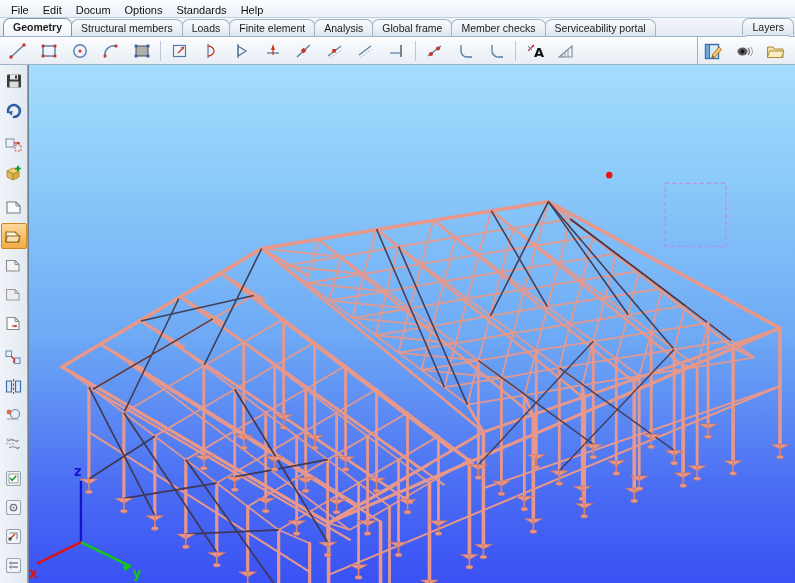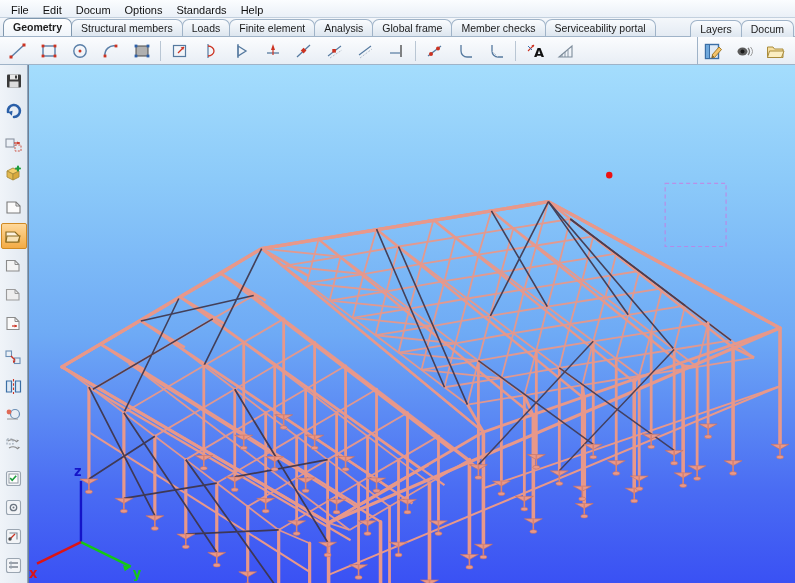--- a/index.html
+++ b/index.html
@@ -63,21 +63,21 @@
     border-radius:7px 7px 0 0;cursor:default;
   }
   .tab.active{
     font-weight:bold;height:17px;line-height:17px;
     background:linear-gradient(#ffffff,#f0f5fa);
     border-color:#7f97ae;z-index:3;
   }
   .tabstrip-right{
     position:absolute;right:0;top:0;height:19px;
     display:flex;align-items:flex-end;
-    padding-right:2px;box-sizing:border-box;
+    padding-right:2px;box-sizing:border-box;flex-direction:column;
   }
   .tabstrip-right .tab{font-size:10.5px;}
 
   
   .toolbar{
     height:28px;flex:0 0 28px;
     background:linear-gradient(#fbfcfe,#e8eef5);
     border-bottom:1px solid #9fb3c8;
     display:flex;align-items:center;padding-left:2px;
     box-sizing:border-box;position:relative;

